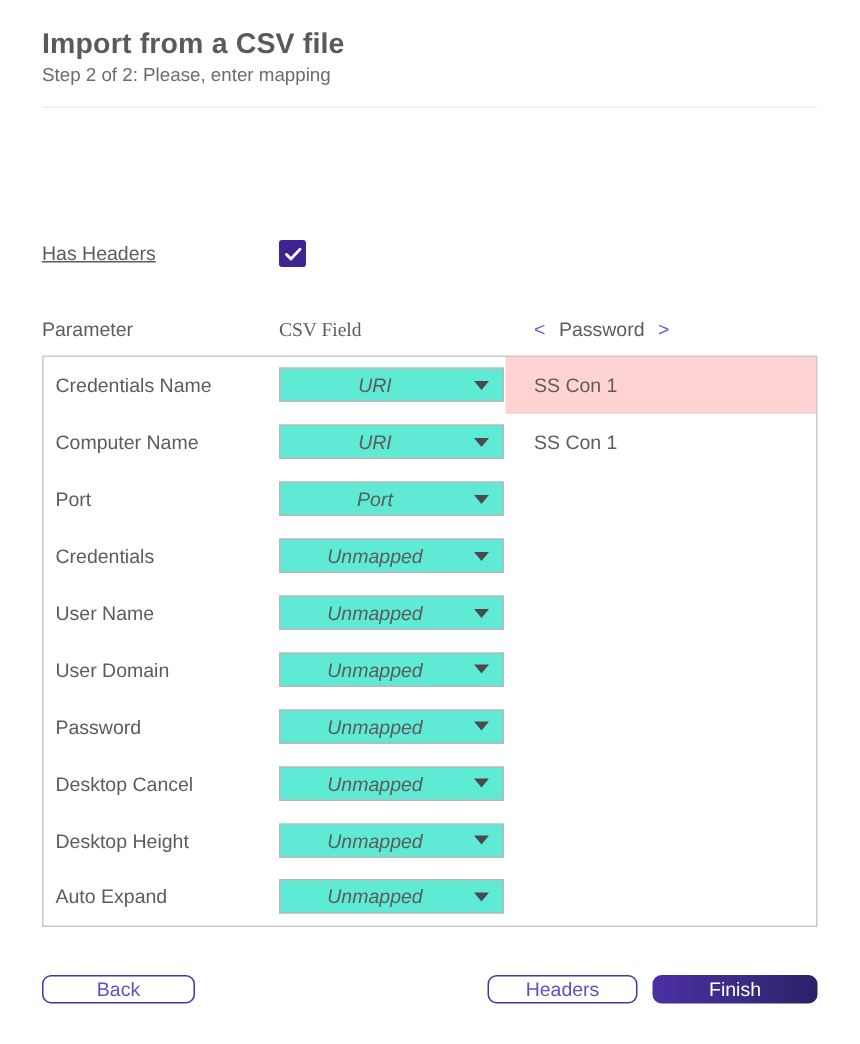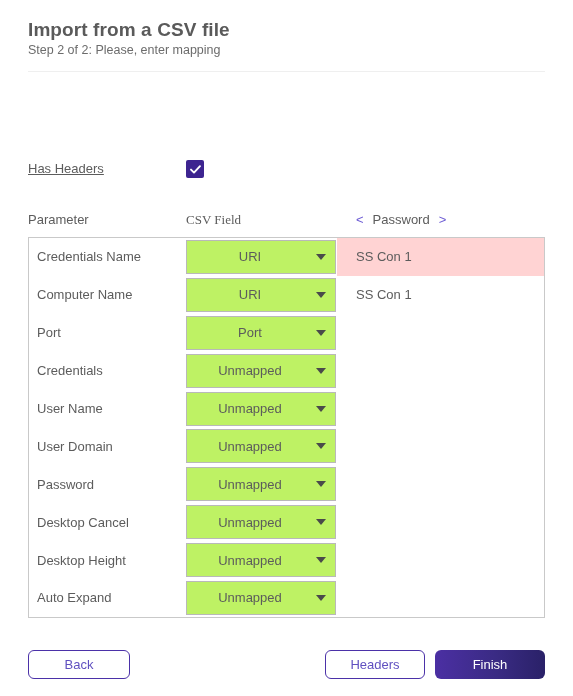--- a/index.html
+++ b/index.html
@@ -121,26 +121,27 @@
     position: absolute;
     left: 8px;
     font-size: 13px;
     color: #5c5c5c;
     white-space: nowrap;
   }
   .select {
     position: absolute;
     left: 157px;
     width: 150px;
-    height: 34px;
+    height: 23px;
     border: 1px solid #b9b9b9;
-    background: #bef264;
+    background: #5eead4;
     display: flex;
     align-items: center;
     cursor: pointer;
+    font-style: italic;
   }
   .select-value {
     position: absolute;
     left: 0;
     right: 0;
     text-align: center;
     font-size: 13px;
     color: #5c5c5c;
     padding-right: 22px;
     white-space: nowrap;
@@ -166,21 +167,21 @@
     padding-left: 19px;
     font-size: 13px;
     color: #5c5c5c;
     white-space: nowrap;
   }
   .example-cell.highlight { background: #ffd3d3; }
 
   
   .btn {
     position: absolute;
-    height: 29px;
+    height: 19px;
     border-radius: 6px;
     display: flex;
     align-items: center;
     justify-content: center;
     font-size: 13px;
     cursor: pointer;
     user-select: none;
     white-space: nowrap;
   }
   .btn-outline {

